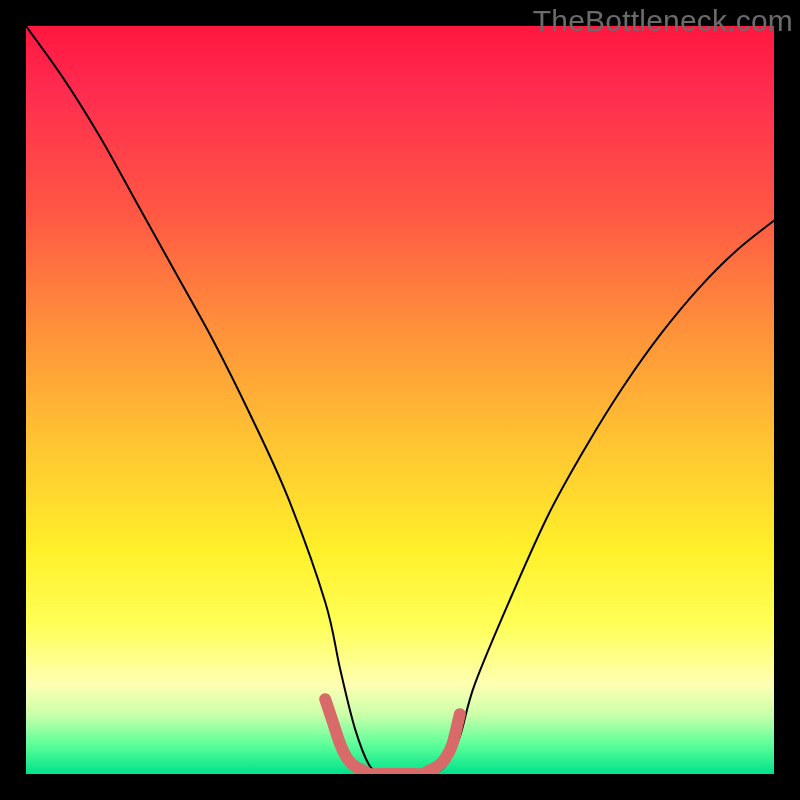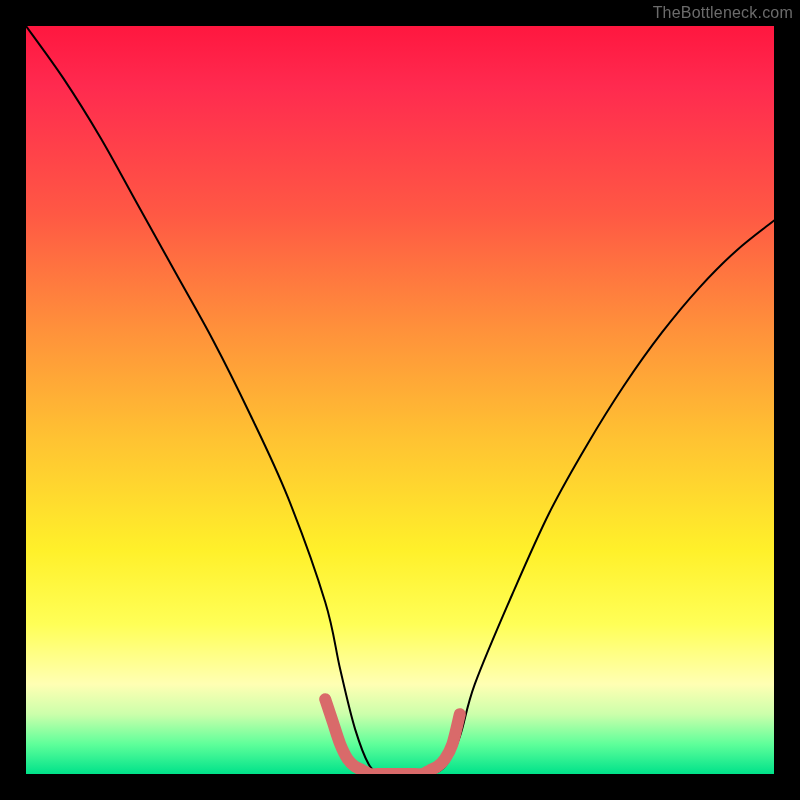--- a/index.html
+++ b/index.html
@@ -47,21 +47,21 @@
       #ccffab 92%,
       #5fff9a 96%,
       #00e28a 100%
     );
   }
   .watermark {
     position: absolute;
     top: 4px;
     right: 7px;
     color: #6b6b6b;
-    font-size: 16px;
+    font-size: 30px;
     letter-spacing: 0.2px;
     font-weight: 500;
   }
   svg.overlay {
     position: absolute;
     top: 0;
     left: 0;
   }
 </style>
 </head>

